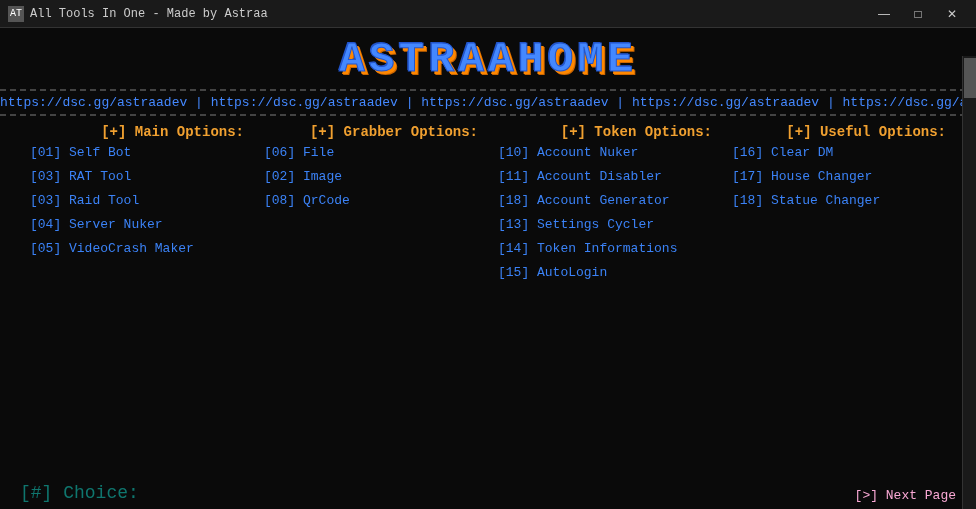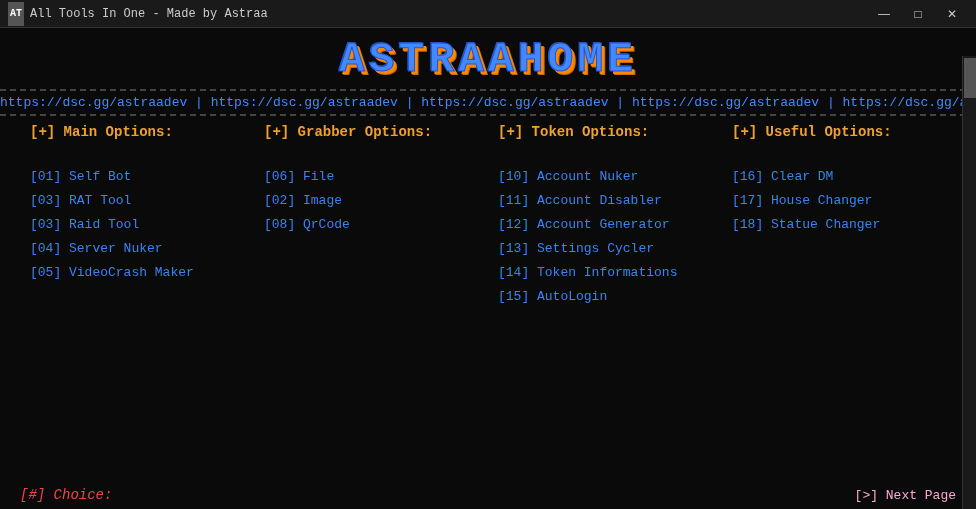--- a/index.html
+++ b/index.html
@@ -29,28 +29,28 @@
     }
     .title-bar-left {
       display: flex;
       align-items: center;
       gap: 6px;
       color: #ccc;
       font-size: 12px;
     }
     .title-bar-icon {
       width: 16px;
-      height: 24px;
+      height: 16px;
       background: #555;
       display: flex;
       align-items: center;
       justify-content: center;
       font-size: 10px;
       color: #fff;
-      font-weight: bold;
+      font-weight: normal;
     }
     .title-bar-controls {
       display: flex;
       gap: 2px;
     }
     .title-btn {
       width: 32px;
       height: 20px;
       background: transparent;
       border: none;
@@ -135,44 +135,44 @@
     .menu-col {
       display: flex;
       flex-direction: column;
       gap: 2px;
       padding: 0 10px;
     }
 
     .menu-header {
       color: #f0a030;
       font-weight: bold;
-      margin-bottom: 24px;
+      margin-bottom: 0;
       font-size: 14px;
+      text-align: right;
     }
 
     .menu-item {
       color: #3b82f6;
       font-size: 13px;
       line-height: 1.7;
       white-space: nowrap;
     }
 
     
     .bottom-area {
       display: flex;
       justify-content: space-between;
       align-items: flex-end;
       padding: 4px 20px 6px 20px;
       flex-shrink: 0;
     }
 
     .choice-label {
-      color: #ef4444;
-      font-size: 14px;
-      font-style: italic;
+      color: #0f766e;
+      font-size: 18px;
     }
 
     .next-page {
       color: #f9a8d4;
       font-size: 13px;
     }
 
     
     .scrollbar {
       position: absolute;
@@ -235,21 +235,21 @@
         <div class="menu-header">[+] Grabber Options:</div>
         <div class="menu-item">[06] File</div>
         <div class="menu-item">[02] Image</div>
         <div class="menu-item">[08] QrCode</div>
       </div>
 
       <div class="menu-col">
         <div class="menu-header">[+] Token Options:</div>
         <div class="menu-item">[10] Account Nuker</div>
         <div class="menu-item">[11] Account Disabler</div>
-        <div class="menu-item">[12] Account Generator</div>
+        <div class="menu-item">[18] Account Generator</div>
         <div class="menu-item">[13] Settings Cycler</div>
         <div class="menu-item">[14] Token Informations</div>
         <div class="menu-item">[15] AutoLogin</div>
       </div>
 
       <div class="menu-col">
         <div class="menu-header">[+] Useful Options:</div>
         <div class="menu-item">[16] Clear DM</div>
         <div class="menu-item">[17] House Changer</div>
         <div class="menu-item">[18] Statue Changer</div>

